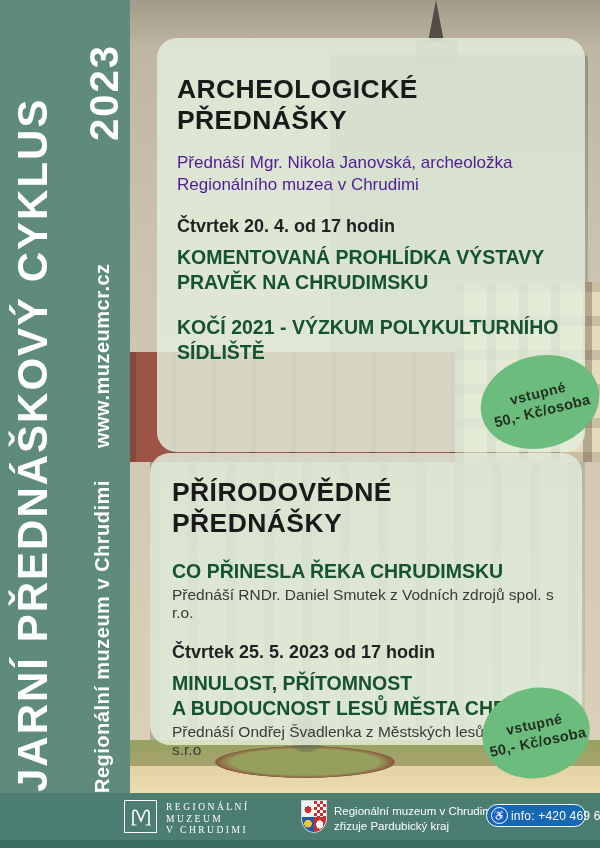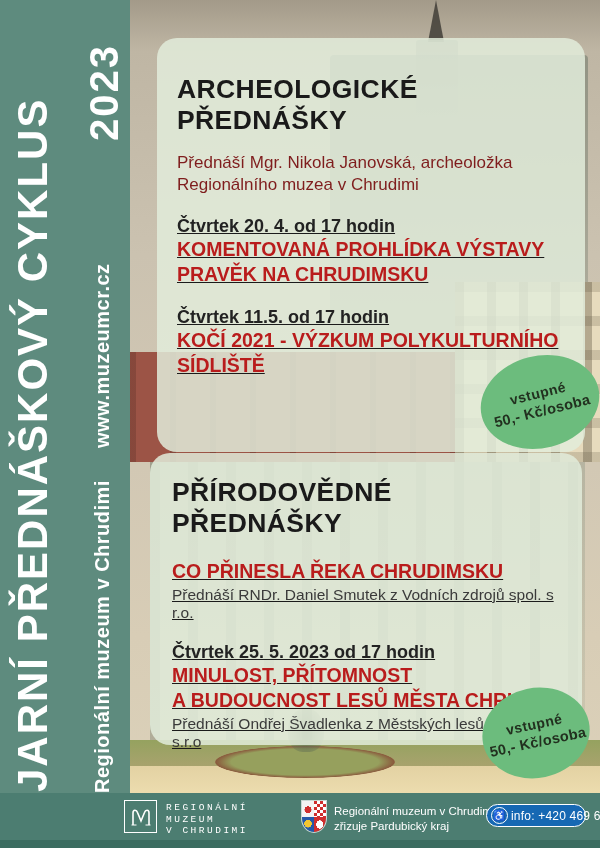--- a/index.html
+++ b/index.html
@@ -40,41 +40,41 @@
   .v-title{left:12px;top:20px;bottom:56px;font-size:42px;font-weight:bold;letter-spacing:2px;white-space:nowrap;}
   .v-year{left:84px;top:26px;height:115px;font-size:40px;font-weight:bold;letter-spacing:2px;}
   .v-org{left:92px;top:250px;bottom:55px;font-size:20px;font-weight:bold;letter-spacing:.5px;white-space:nowrap;}
   .v-org .web{margin-top:26px;}
 
   
   .panel{position:absolute;background:rgba(226,236,218,.85);border-radius:20px;z-index:3;color:#1b1b1b;}
   .panel1{left:157px;top:38px;width:428px;height:414px;padding:36px 20px 0 20px;box-sizing:border-box;}
   .panel2{left:150px;top:453px;width:432px;height:292px;padding:24px 22px 16px 22px;box-sizing:border-box;}
   .sec-heading{font-size:26.5px;font-weight:bold;letter-spacing:.4px;color:#1a1a1a;}
-  .sec-intro{margin-top:16px;font-size:17px;line-height:1.3;color:#7f1d1d;white-space:pre-line;}
-  .lecture{margin-top:20px;text-decoration:underline;}
+  .sec-intro{margin-top:16px;font-size:17px;line-height:1.3;color:#4c1d95;white-space:pre-line;}
+  .lecture{margin-top:20px;}
   .lec-date{font-size:18px;font-weight:bold;color:#222;}
-  .lec-title{margin-top:0;font-size:19.5px;font-weight:bold;line-height:1.28;color:#b91c1c;white-space:pre-line;}
+  .lec-title{margin-top:8px;font-size:19.5px;font-weight:bold;line-height:1.28;color:#14532d;white-space:pre-line;}
   .lec-by{margin-top:2px;font-size:15.5px;color:#3a3a3a;}
 
   
   .oval{position:absolute;z-index:4;background:#6cbc7d;border-radius:50%;
     display:flex;flex-direction:column;align-items:center;justify-content:center;
     color:#22301f;font-weight:bold;text-align:center;}
   .oval1{left:480px;top:356px;width:120px;height:92px;transform:rotate(-14deg);}
   .oval2{left:482px;top:688px;width:108px;height:90px;transform:rotate(-12deg);}
   .oval .l1{font-size:14px;letter-spacing:.5px;}
   .oval .l2{font-size:14.5px;margin-top:2px;letter-spacing:.3px;}
 
   
   .footer{position:absolute;left:0;top:793px;width:600px;height:55px;background:#4c7d71;z-index:5;}
   .footer-strip{position:absolute;left:0;bottom:0;width:100%;height:8px;background:#3b6c60;}
   .logo-box{position:absolute;left:124px;top:7px;width:33px;height:33px;border:1px solid #fff;
     display:flex;align-items:center;justify-content:center;box-sizing:border-box;}
-  .logo-text{position:absolute;left:166px;top:9px;color:#fff;font-family:Liberation Mono, monospace;
+  .logo-text{position:absolute;left:166px;top:9px;color:#fff;font-family:Liberation Serif, serif;
     font-size:9.5px;letter-spacing:2.5px;line-height:11.5px;white-space:pre-line;}
   .crest{position:absolute;left:302px;top:8px;width:24px;height:31px;
     display:grid;grid-template-columns:1fr 1fr;grid-template-rows:1fr 1fr;
     border-radius:0 0 50% 50%/0 0 45% 45%;overflow:hidden;outline:1px solid rgba(255,255,255,.7);}
   .q-tl{background:radial-gradient(circle at 50% 55%,#cf2e2e 0 32%,rgba(0,0,0,0) 34%),#f3f3f3;}
   .q-tr{background:conic-gradient(#fff 0 25%,#cf2e2e 0 50%,#fff 0 75%,#cf2e2e 0) 0 0/6px 6px;}
   .q-bl{background:radial-gradient(circle at 50% 45%,#f2c531 0 36%,rgba(0,0,0,0) 38%),#2458a8;}
   .q-br{background:radial-gradient(ellipse at 48% 50%,#fff 0 38%,rgba(0,0,0,0) 40%),#cf2e2e;}
   .credit{position:absolute;left:334px;top:11px;color:#fff;font-size:11.5px;line-height:1.3;white-space:pre-line;}
   .pill{position:absolute;left:486px;top:11px;width:100px;height:23px;background:#1668b3;
@@ -114,21 +114,20 @@
   <div class="panel panel1">
     <div class="sec-heading">ARCHEOLOGICKÉ PŘEDNÁŠKY</div>
     <div class="sec-intro">Přednáší Mgr. Nikola Janovská, archeoložka
 Regionálního muzea v Chrudimi</div>
     <div class="lecture">
       <div class="lec-date">Čtvrtek 20. 4. od 17 hodin</div>
       <div class="lec-title">KOMENTOVANÁ PROHLÍDKA VÝSTAVY
 PRAVĚK NA CHRUDIMSKU</div>
     </div>
     <div class="lecture">
-      <div class="lec-date">Čtvrtek 11.5. od 17 hodin</div>
       <div class="lec-title">KOČÍ 2021 - VÝZKUM POLYKULTURNÍHO
 SÍDLIŠTĚ</div>
     </div>
   </div>
 
   <div class="panel panel2">
     <div class="sec-heading">PŘÍRODOVĚDNÉ PŘEDNÁŠKY</div>
     <div class="lecture">
       <div class="lec-title">CO PŘINESLA ŘEKA CHRUDIMSKU</div>
       <div class="lec-by">Přednáší RNDr. Daniel Smutek z Vodních zdrojů spol. s r.o.</div>

